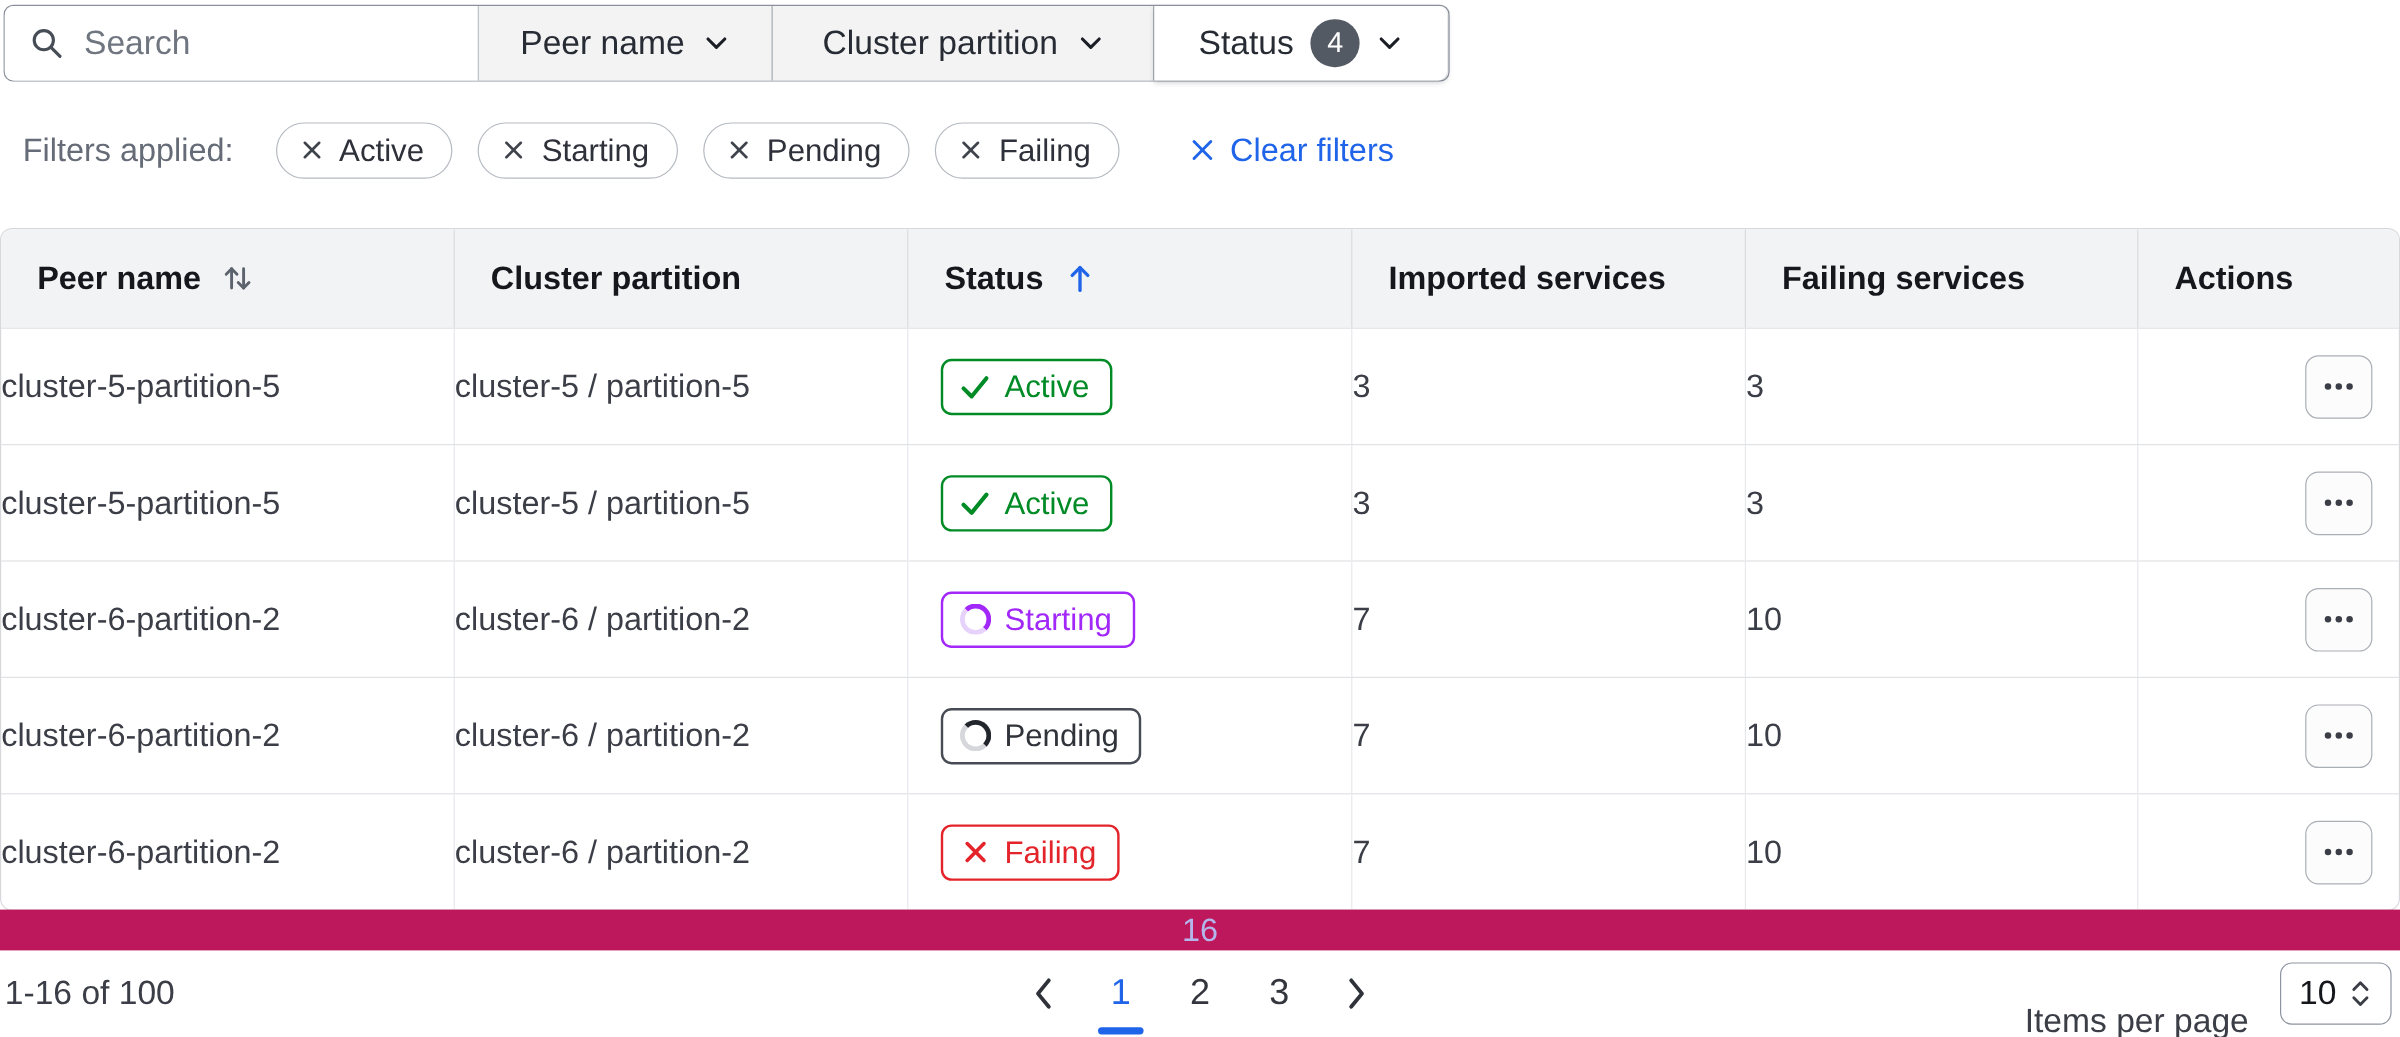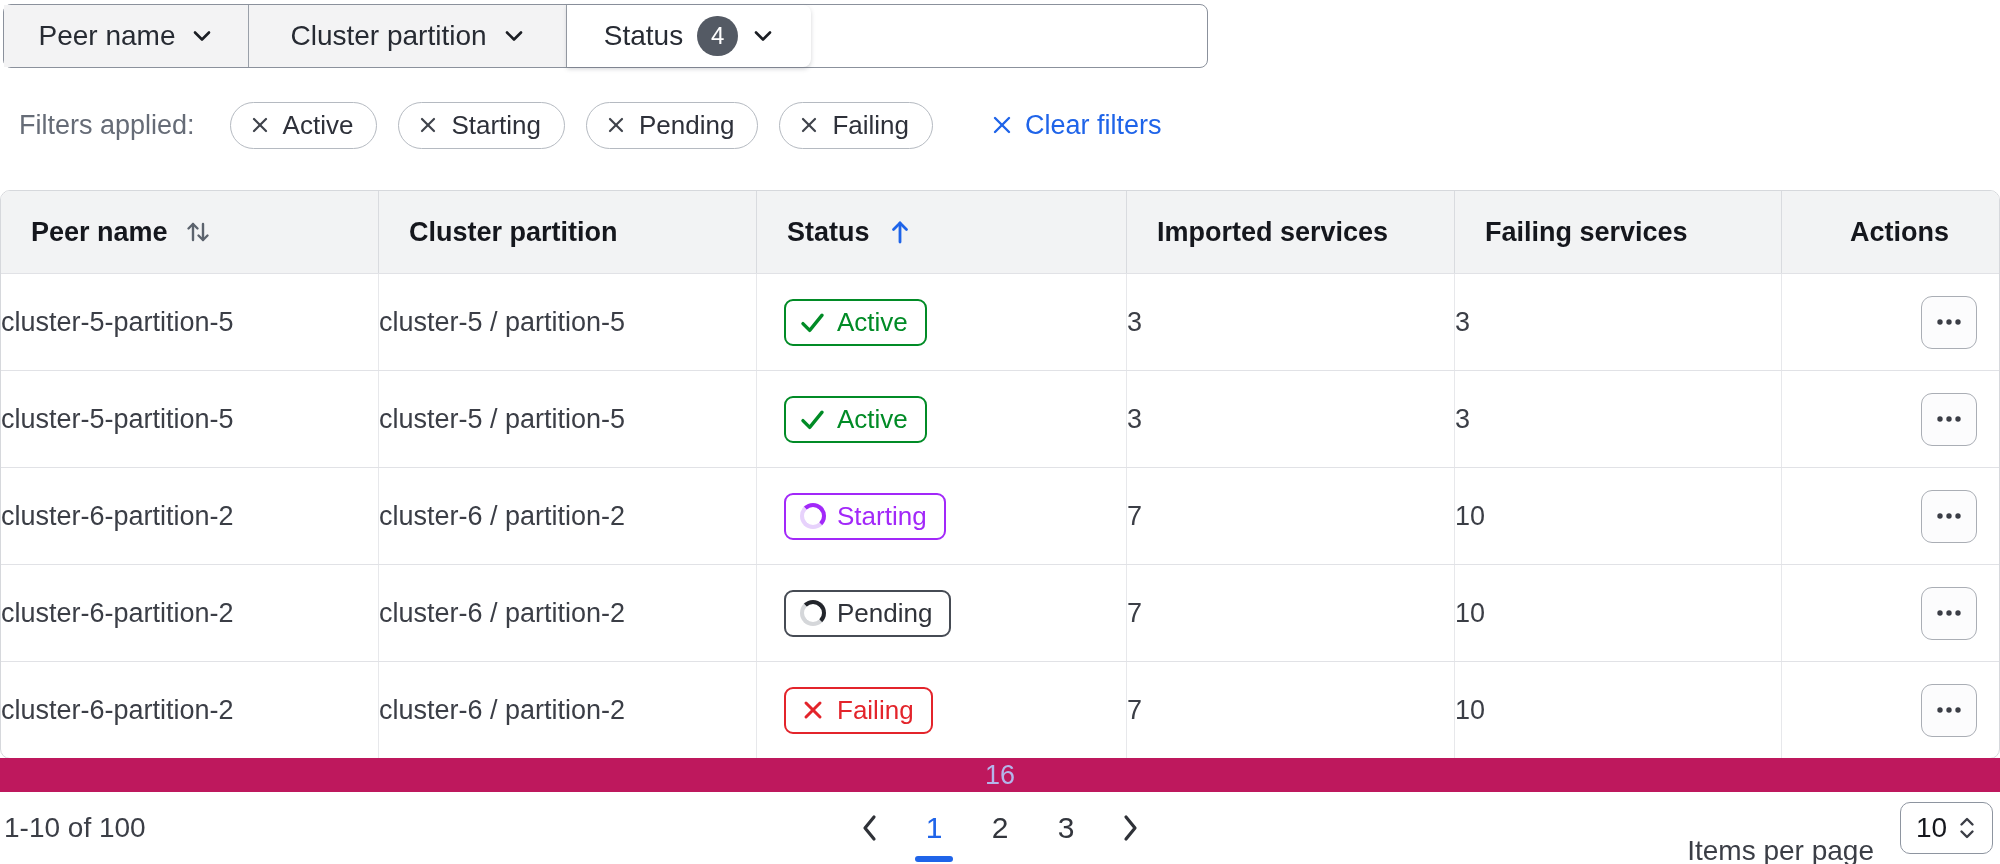--- a/index.html
+++ b/index.html
@@ -37,21 +37,21 @@
   .clear-filters { display:inline-flex; align-items:center; gap:12px; margin-left:58px;
     color:#1f64e9; font-size:27px; font-weight:500; cursor:pointer; }
 
   
   .table { position:absolute; top:190px; left:0; width:2000px;
     border:1px solid #d6d8dc; border-radius:10px; overflow:hidden; background:#fff; }
   .tr { display:grid; grid-template-columns:378px 378px 370px 328px 327px auto; }
   .thead { background:#f2f3f4; height:82px; }
   .th { display:flex; align-items:center; gap:17px; padding-left:30px;
     font-size:27px; font-weight:700; color:#15171d; border-right:1px solid #d9dbdf; }
-  .th:last-child { border-right:none; justify-content:center; padding-right:12px; }
+  .th:last-child { border-right:none; justify-content:flex-start; padding-right:12px; }
   .tbody .tr { height:97px; border-top:1px solid #e1e2e6; }
   .td { display:flex; align-items:center; font-size:27px;
     color:#3b3e46; border-right:1px solid #e7e8eb; }
   .td:last-child { border-right:none; justify-content:flex-end; padding-right:22px; }
   .td-status { padding-left:27px; }
 
   .badge { display:inline-flex; align-items:center; gap:11px; height:47px;
     padding:0 17px 0 13px; border:2px solid; border-radius:9px; background:#fff;
     font-size:26px; font-weight:500; }
   .badge.active  { color:#018b26; border-color:#018b26; }
@@ -89,20 +89,29 @@
   .per-page-select { width:93px; height:52px; border:1.5px solid #8e95a0; border-radius:10px;
     background:#fff; display:flex; align-items:center; justify-content:center; gap:10px;
     font-size:28px; color:#15171d; cursor:pointer; }
 
   svg { display:block; }
 </style>
 </head>
 <body>
 
 <div class="topbar">
+  <div class="seg seg-search">
+    <span>
+      <svg width="30" height="30" viewBox="0 0 30 30" fill="none" stroke="#474d56" stroke-width="2.6" stroke-linecap="round">
+        <circle cx="12.5" cy="12.5" r="8"></circle>
+          <line x1="18.5" y1="18.5" x2="26" y2="26"></line>
+      </svg>
+    </span>
+    <input type="text" placeholder="Search" style="">
+  </div>
   <div class="seg seg-gray seg-peer">
     <span>Peer name</span>
     <span>
       <svg width="22" height="22" viewBox="0 0 22 22" fill="none" stroke="#1b1e24" stroke-width="2.6" stroke-linecap="round" stroke-linejoin="round">
         <polyline points="4,7.5 11,14.5 18,7.5"></polyline>
       </svg>
     </span>
   </div>
   <div class="seg seg-gray seg-cluster">
     <span>Cluster partition</span>
@@ -357,21 +366,21 @@
     </div>
   </div>
 </div>
 </div>
 
 <div class="overflow-band">
   <span>16</span>
 </div>
 
 <div class="bottombar">
-  <span class="range-text">1-10 of 100</span>
+  <span class="range-text">1-16 of 100</span>
 
   <div class="pager">
     <button class="nav-btn">
       <svg width="20" height="30" viewBox="0 0 20 30" fill="none" stroke="#2f3238" stroke-width="3.2" stroke-linecap="round" stroke-linejoin="round">
         <polyline points="14,4 5,15 14,26"></polyline>
       </svg>
     </button>
     <div style="display:flex; gap:22px;">
         <button class="page active">1</button>
         <button class="page">2</button>

